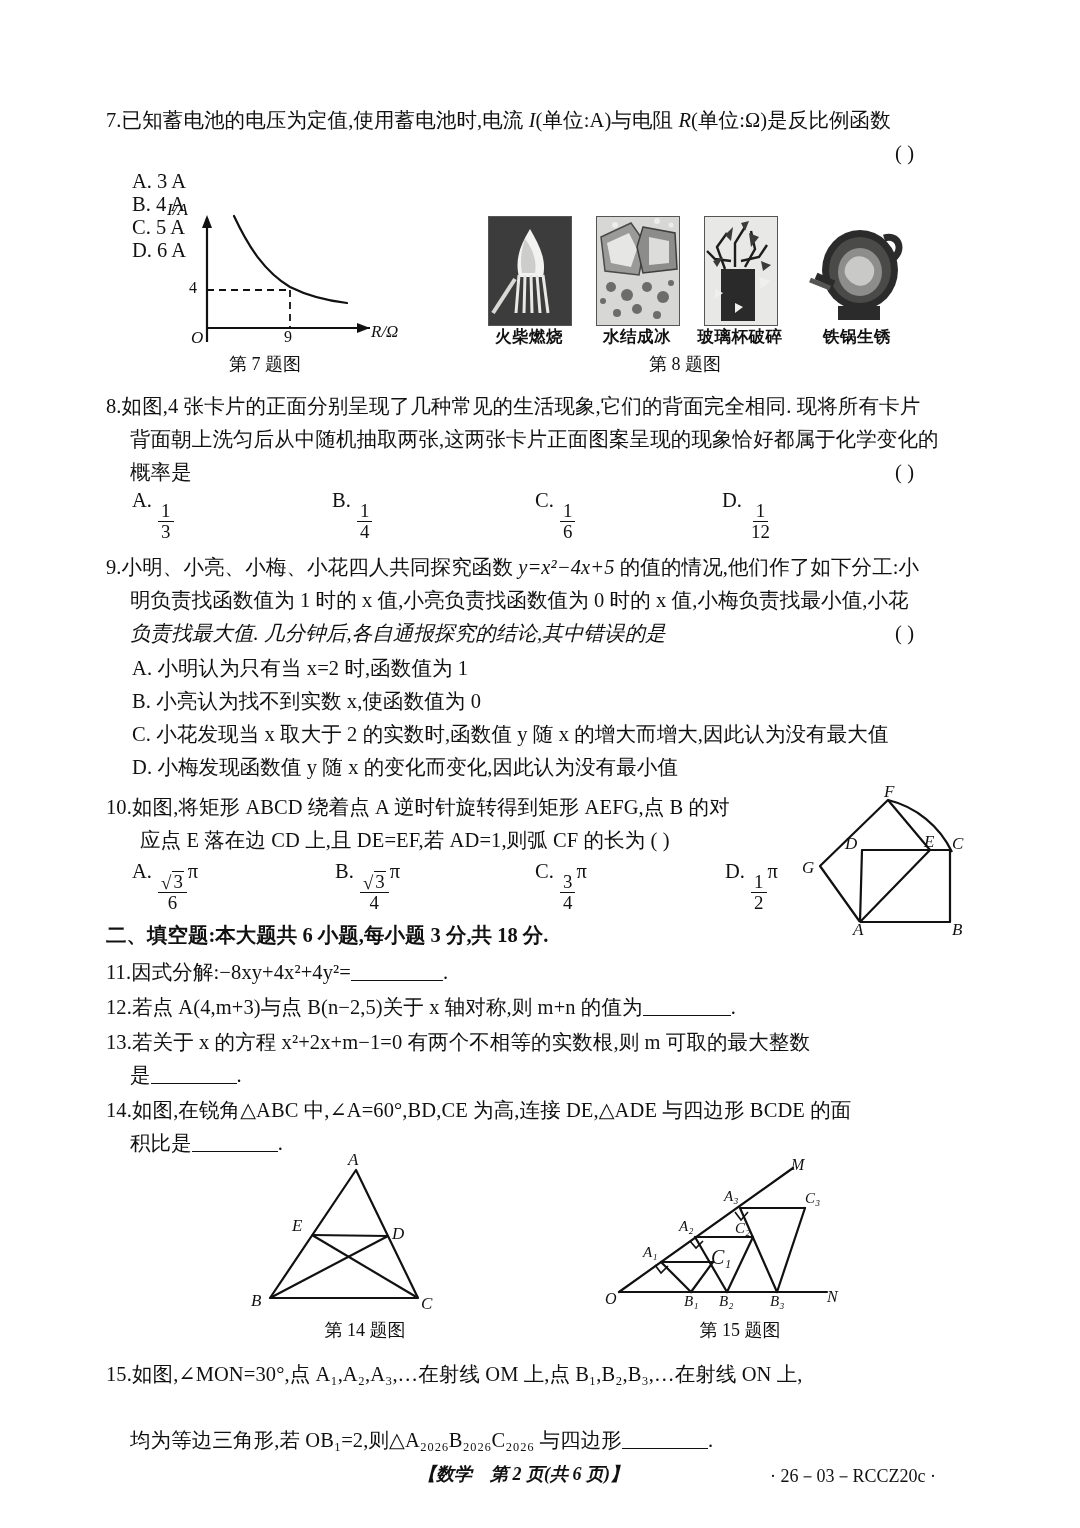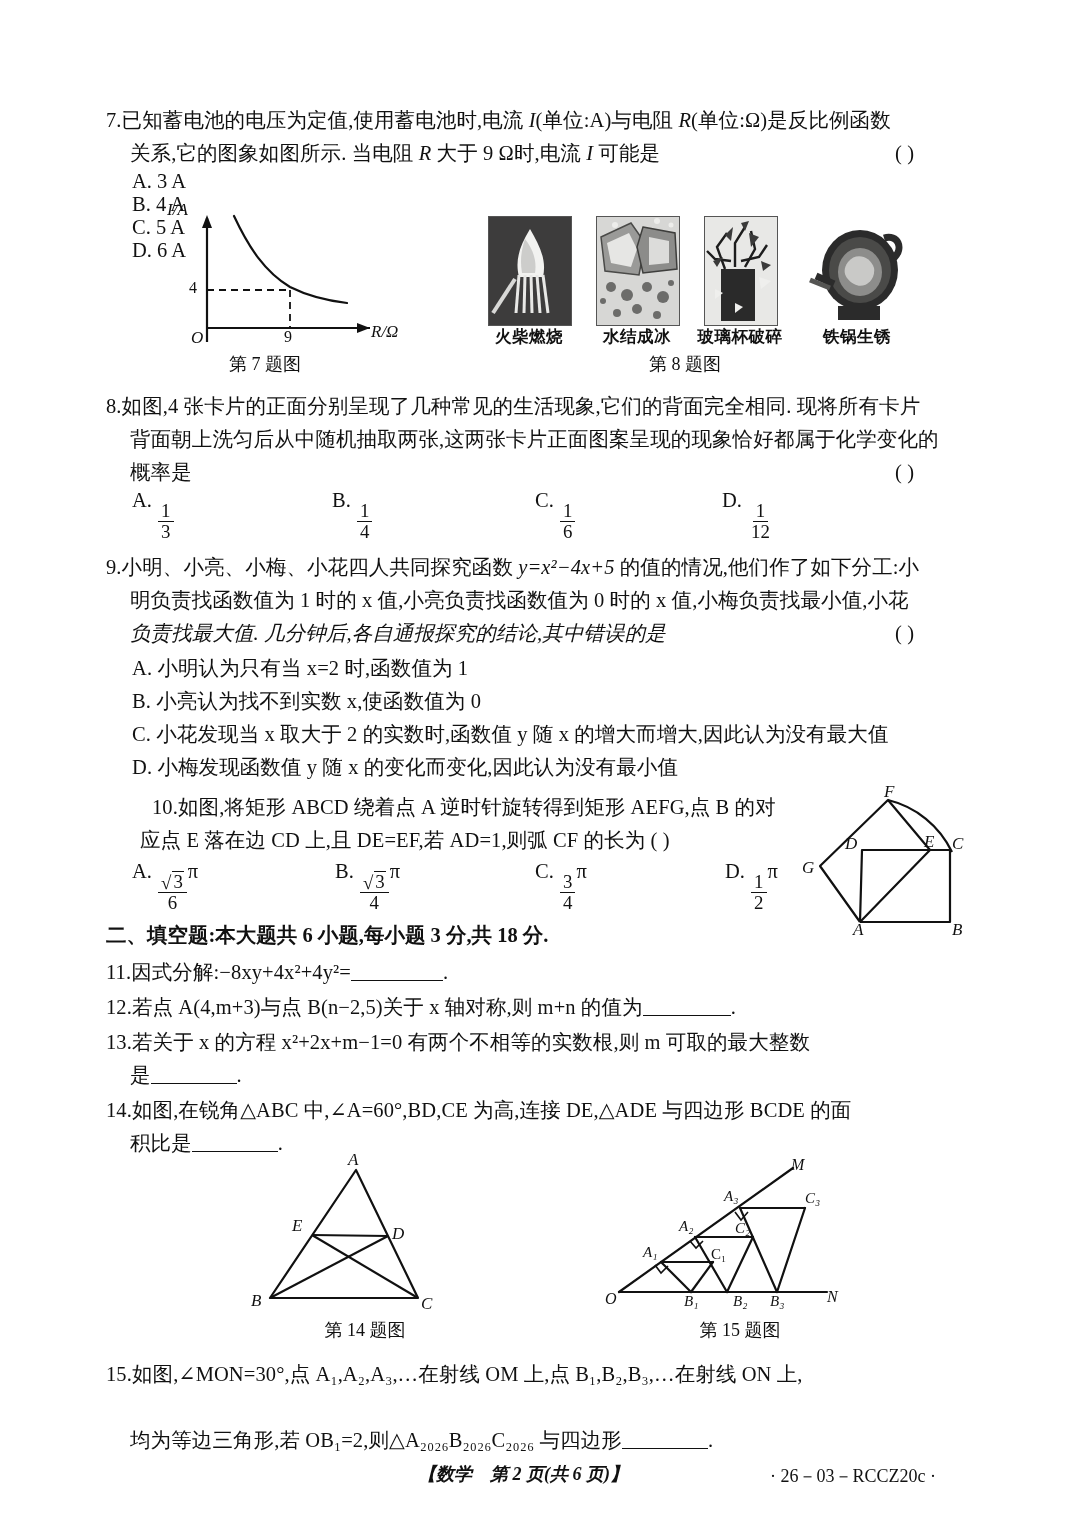--- a/index.html
+++ b/index.html
@@ -108,23 +108,20 @@
   }
   svg { display: block; }
 </style>
 </head>
 <body>
 
 <div class="page">
 
   <div class="q" style="left:106px; top:104px; width:880px;">
     <span>7.</span><span>已知蓄电池的电压为定值,使用蓄电池时,电流 </span><i class="m">I</i><span>(单位:A)与电阻 </span><i class="m">R</i><span>(单位:Ω)是反比例函数</span>
-  </div>
-  <div class="q" style="left:130px; top:137px; width:860px;">
-    <span>关系,它的图象如图所示. 当电阻 </span><i class="m">R</i><span> 大于 9 Ω时,电流 </span><i class="m">I</i><span> 可能是</span>
   </div>
   <div class="q" style="left:895px; top:137px;">(    )</div>
 
   <div class="optrow" style="left:132px; top:170px;flex-direction:column;">
     <div style="width:200px;">
       <span>A.</span>
       <span>3 A</span>
     </div>
     <div style="width:203px;">
       <span>B.</span>
@@ -305,21 +302,21 @@
   </div>
   <div class="q" style="left:132px; top:718px;">
     <span>C.</span>
     <span>小花发现当 x 取大于 2 的实数时,函数值 y 随 x 的增大而增大,因此认为没有最大值</span>
   </div>
   <div class="q" style="left:132px; top:751px;">
     <span>D.</span>
     <span>小梅发现函数值 y 随 x 的变化而变化,因此认为没有最小值</span>
   </div>
 
-  <div class="q" style="left:106px; top:791px; width:700px;margin-left:46px;">
+  <div class="q" style="left:106px; top:791px; width:700px;">
     <span>10.</span><span>如图,将矩形 ABCD 绕着点 A 逆时针旋转得到矩形 AEFG,点 B 的对</span>
   </div>
   <div class="q" style="left:140px; top:824px; width:700px;">应点 E 落在边 CD 上,且 DE=EF,若 AD=1,则弧 CF 的长为 (    )</div>
 
   <div class="optrow" style="left:132px; top:860px; align-items:flex-start;">
     <div style="width:203px;">
       <span>A.</span>
       <span class="frac">
           <span class="top"><span class="radsign">√</span><span class="sqrt">3</span></span>
           <span class="bot">6</span>
@@ -438,23 +435,23 @@
         <polyline points="130,60 136,68 143,60"></polyline>
       </g>
     </svg>
     <div style="position:absolute; left:186px; top:4px; font-style:italic; font-size:16px;">M</div>
     <div style="position:absolute; left:222px; top:136px; font-style:italic; font-size:16px;">N</div>
     <div style="position:absolute; left:0px; top:138px; font-style:italic; font-size:16px;">O</div>
     <div style="position:absolute; left:38px; top:92px; font-style:italic; font-size:15px;">A₁</div>
     <div style="position:absolute; left:74px; top:66px; font-style:italic; font-size:15px;">A₂</div>
     <div style="position:absolute; left:119px; top:36px; font-style:italic; font-size:15px;">A₃</div>
     <div style="position:absolute; left:79px; top:141px; font-style:italic; font-size:15px;">B₁</div>
-    <div style="position:absolute; left:128px; top:141px; font-style:italic; font-size:15px;">B₂</div>
+    <div style="position:absolute; left:114px; top:141px; font-style:italic; font-size:15px;">B₂</div>
     <div style="position:absolute; left:165px; top:141px; font-style:italic; font-size:15px;">B₃</div>
-    <div style="position:absolute; left:106px; top:94px; font-size:15px;">C₁</div>
+    <div style="position:absolute; left:106px; top:94px; font-style:italic; font-size:20px;">C₁</div>
     <div style="position:absolute; left:130px; top:68px; font-style:italic; font-size:15px;">C₂</div>
     <div style="position:absolute; left:200px; top:38px; font-style:italic; font-size:15px;">C₃</div>
   </div>
   <div class="cap" style="left:675px; top:1318px; width:130px;">第 15 题图</div>
 
   <div class="q" style="left:106px; top:1358px; width:890px;">
     <span>15.</span><span>如图,∠MON=30°,点 A₁,A₂,A₃,…在射线 OM 上,点 B₁,B₂,B₃,…在射线 ON 上,</span>
   </div>
   <div class="q" style="left:130px; top:1424px;">
     <span>均为等边三角形,若 OB₁=2,则△A₂₀₂₆B₂₀₂₆C₂₀₂₆ 与四边形</span><span class="blank" style="width:86px;"></span><span>.</span>

